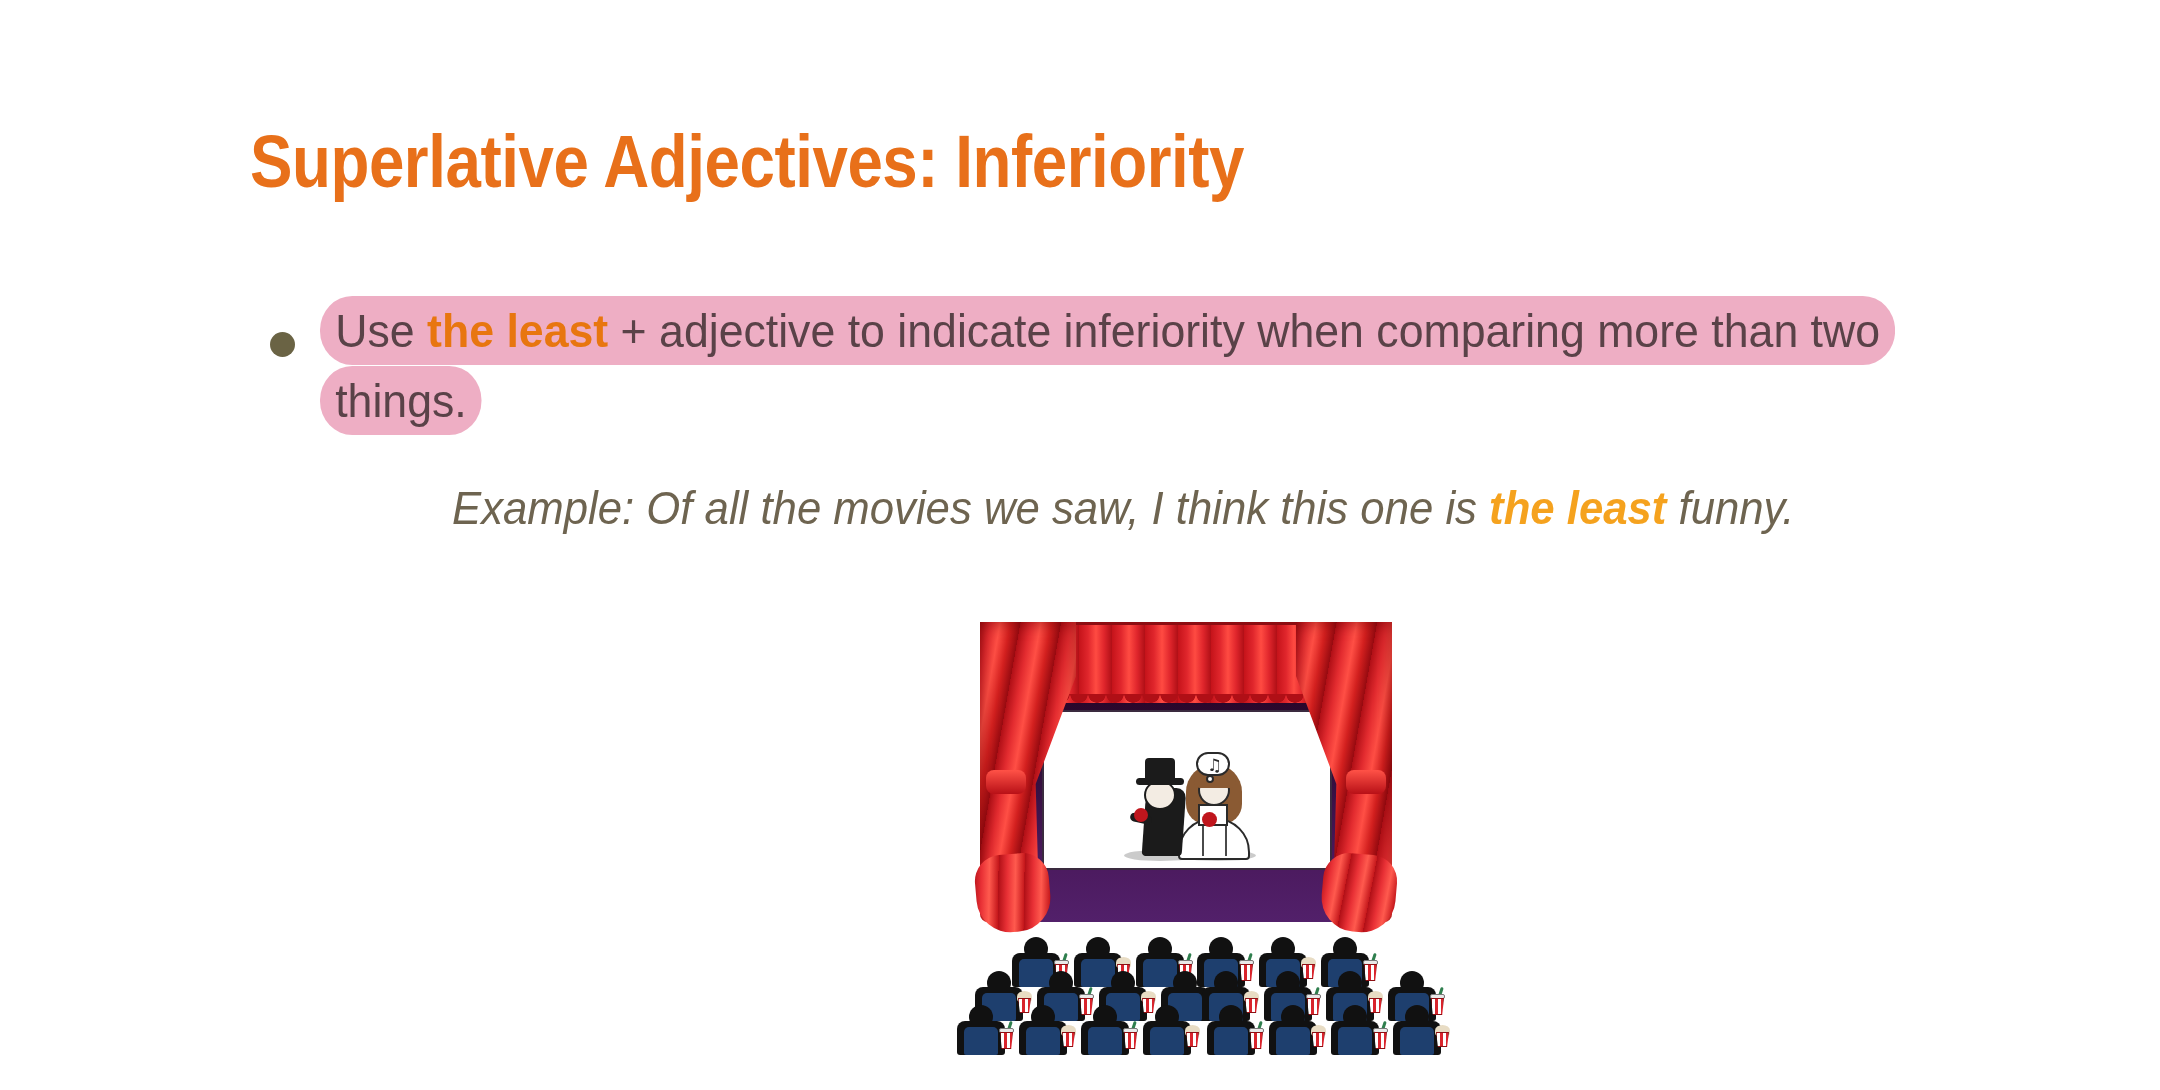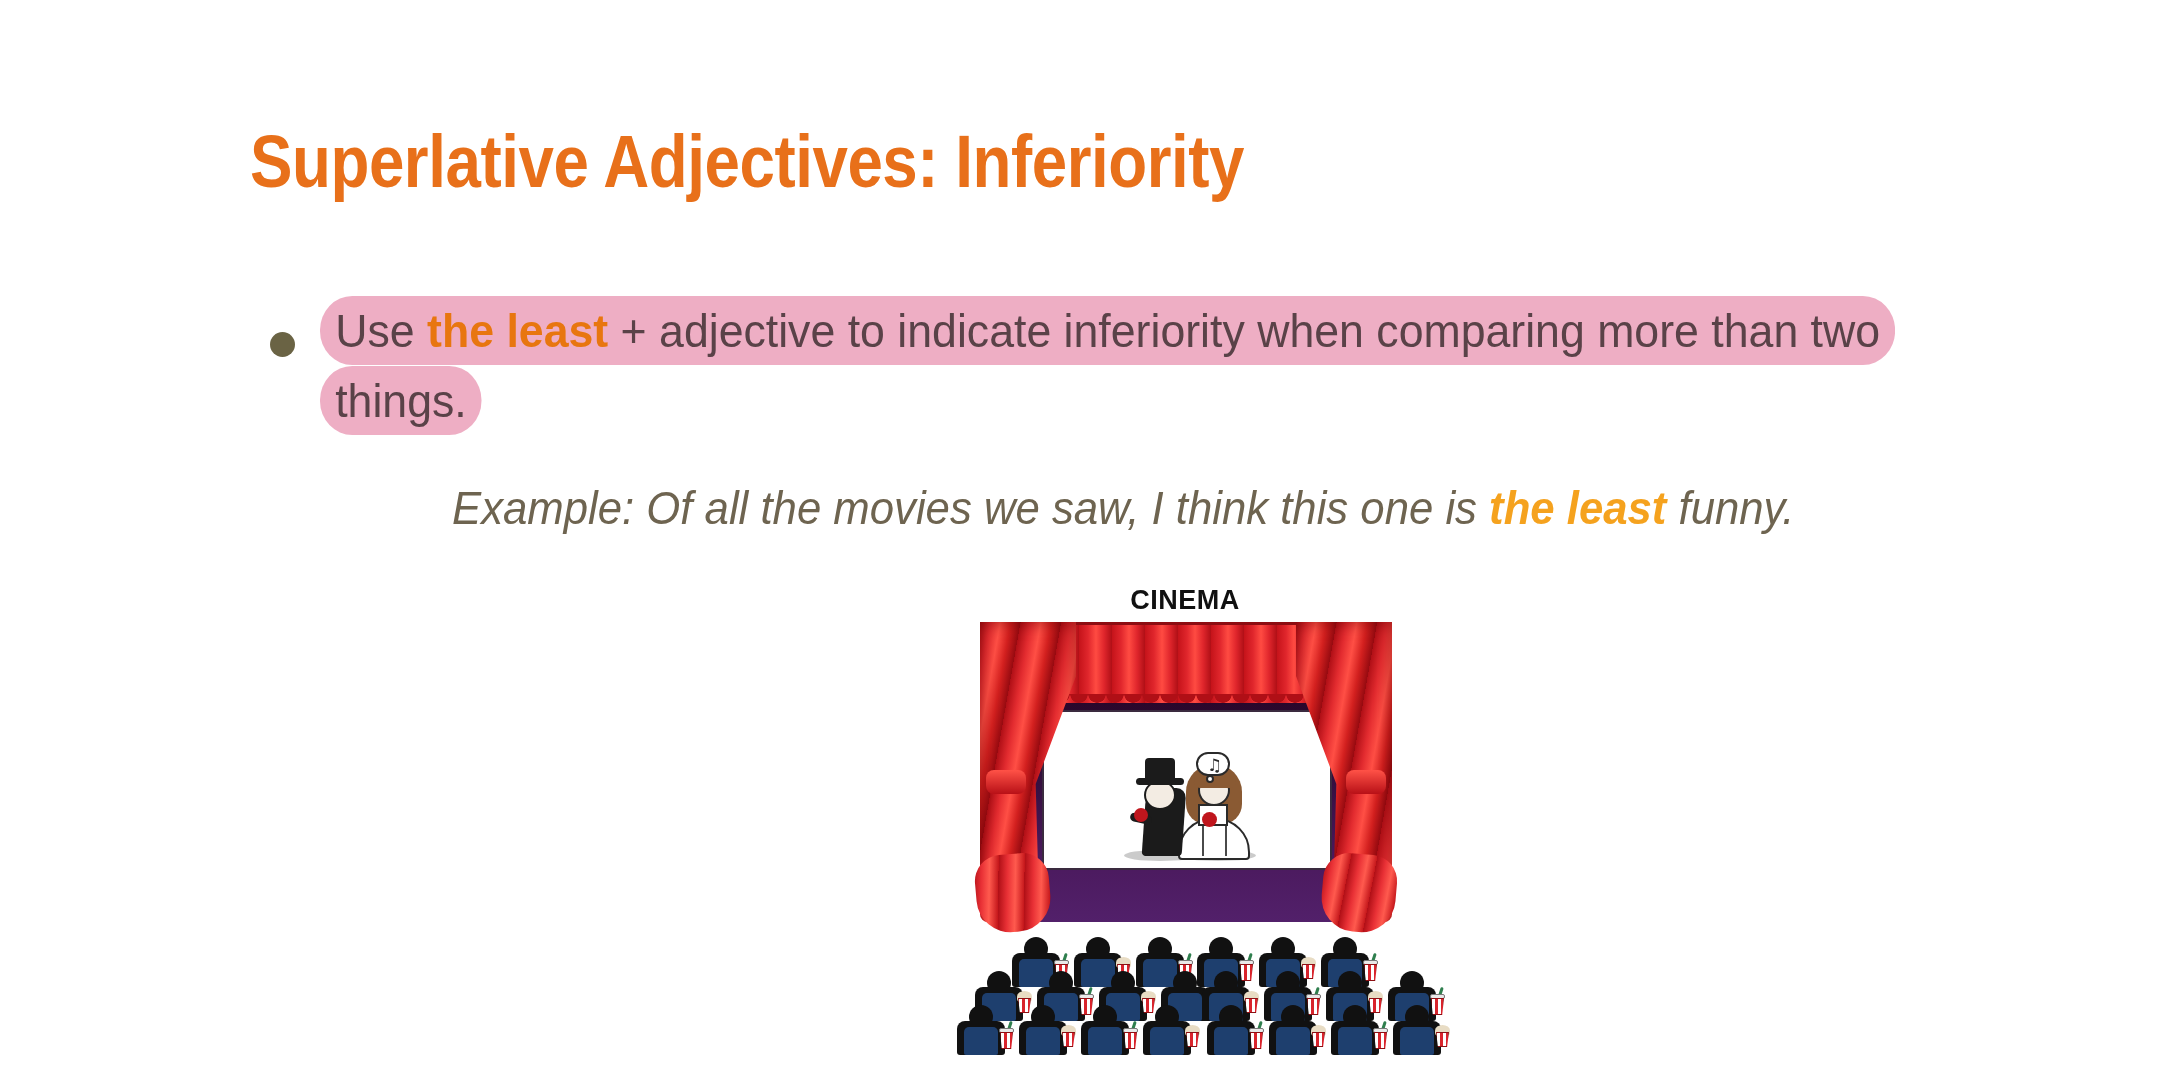--- a/index.html
+++ b/index.html
@@ -336,21 +336,20 @@
 
   <div class="bullet-row">
     <span class="bullet-dot"></span>
     <div class="bullet-text"><span class="hl"><span>Use </span><span class="strong-orange">the least</span><span> + adjective to indicate inferiority when comparing more than two things.</span></span></div>
   </div>
 
   <div class="example-line"><span>Example: Of all the movies we saw, I think this one is </span><span class="strong-amber">the least</span><span> funny.</span></div>
 
   <div class="cinema">
 
-    <div class="cinema-label">CINEMA</div>
 
     <div class="stage">
 
       <div class="prosc"></div>
 
       <div class="screen">
         <div class="couple">
           <div class="groom-shadow"></div>
           <div class="bride-shadow"></div>
 

